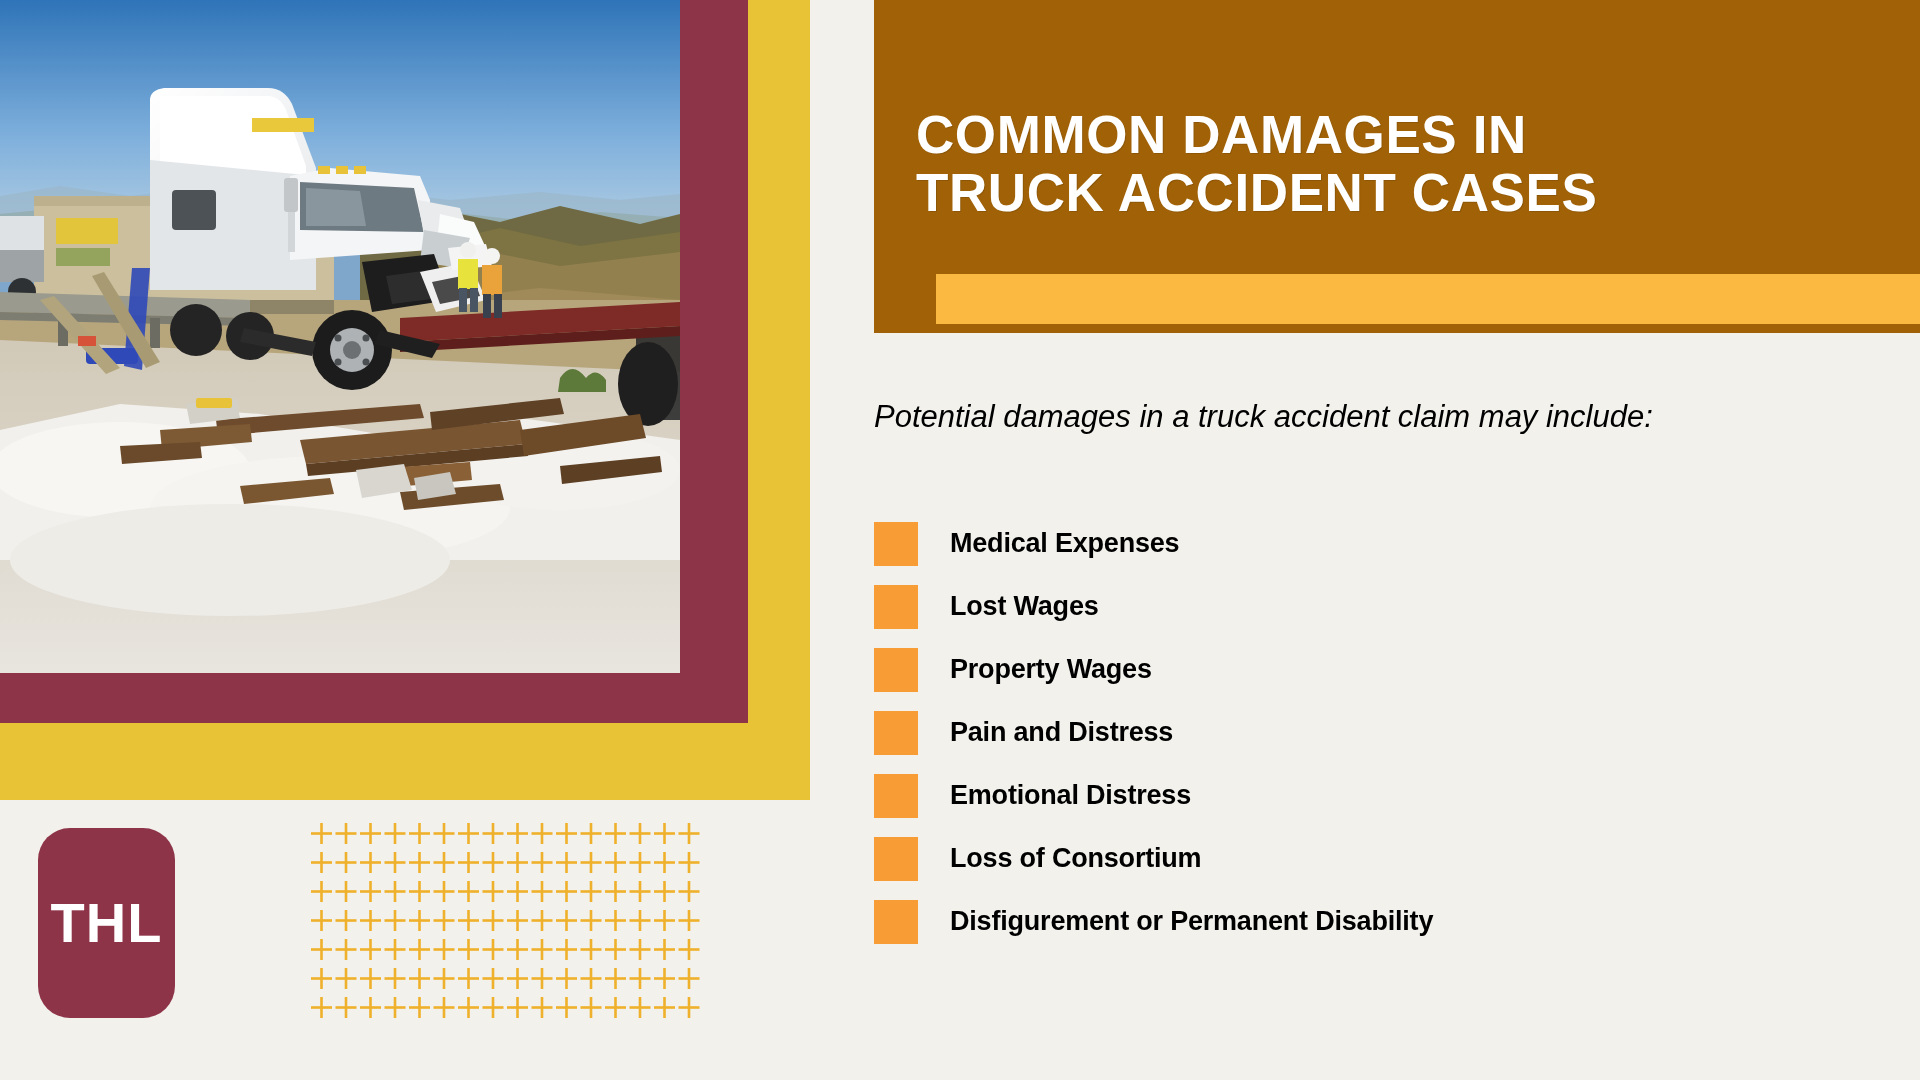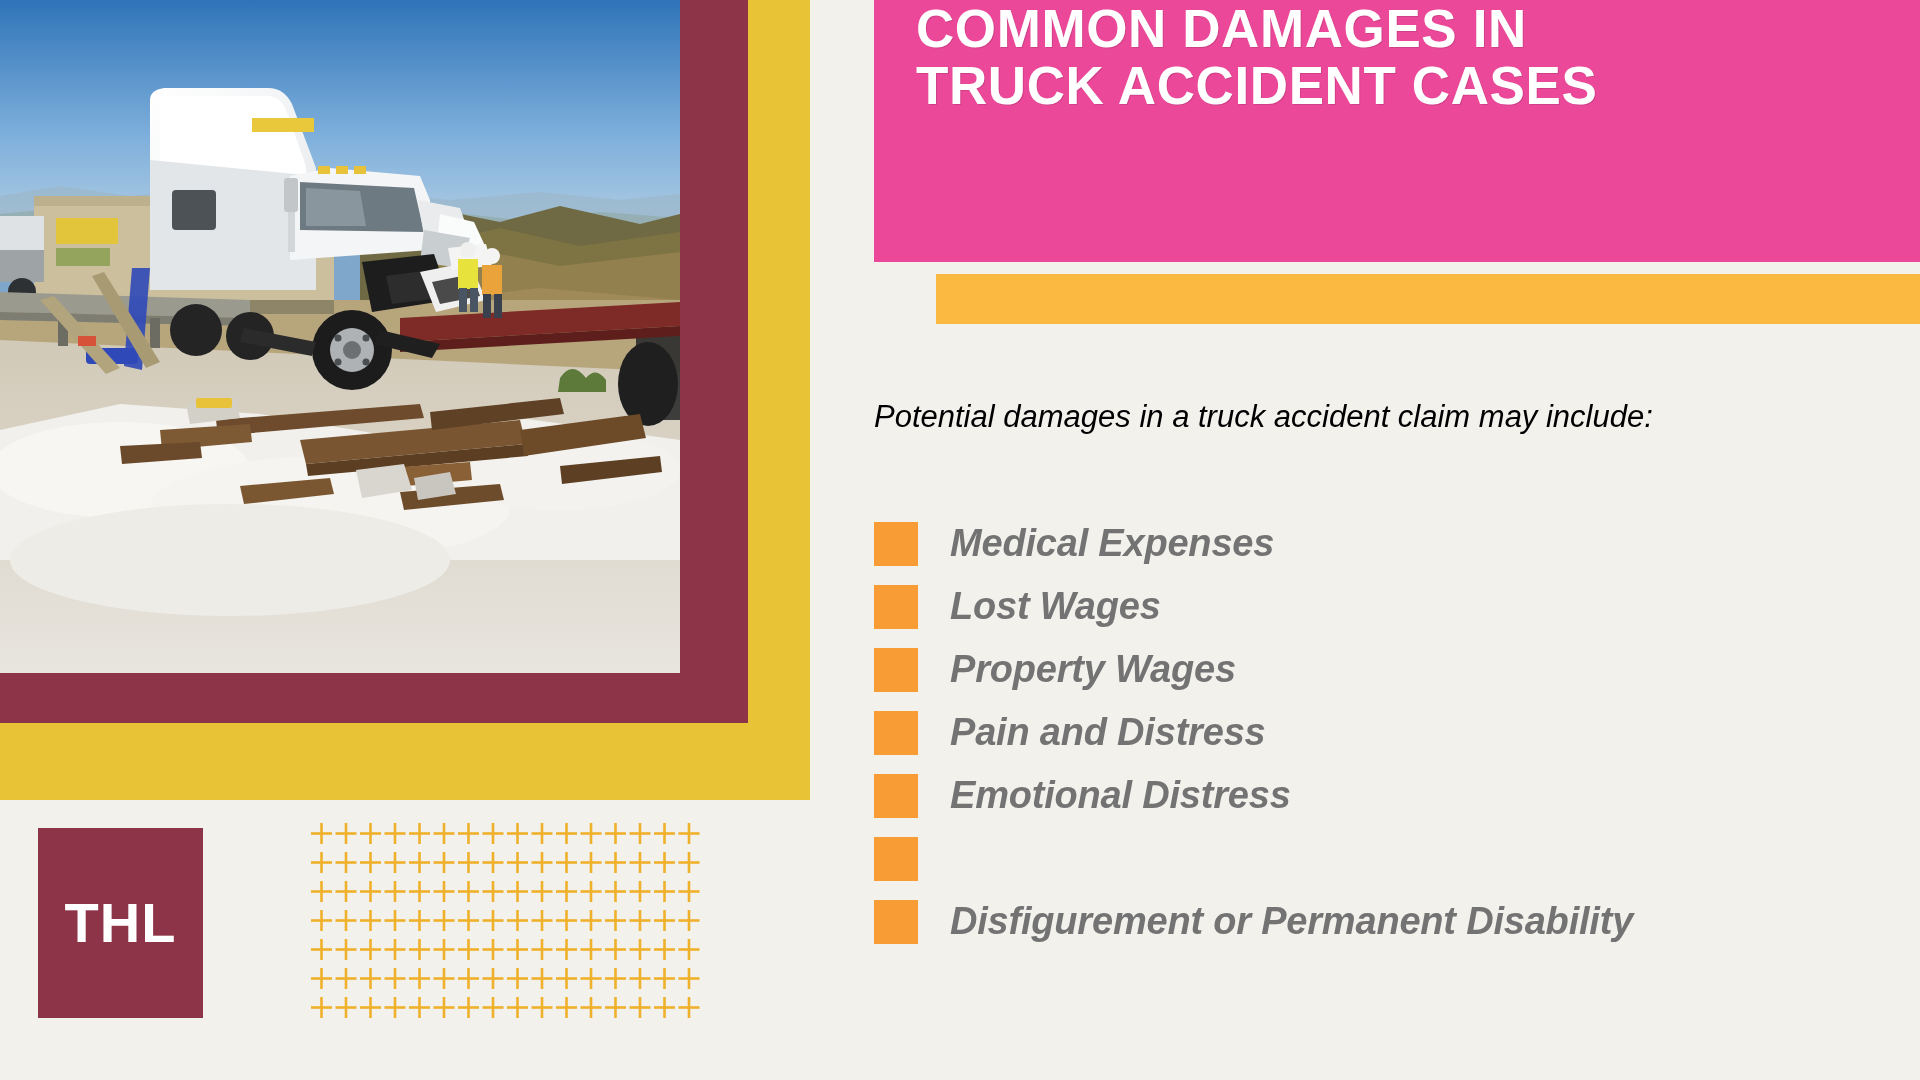--- a/index.html
+++ b/index.html
@@ -30,23 +30,23 @@
     position:absolute;left:0;top:0;
     width:680px;height:673px;
     overflow:hidden;
     background:#7fa7cc;
   }
   .photo svg{display:block;width:680px;height:673px;}
 
   
   .header-band{
     position:absolute;left:874px;top:0;
-    width:1046px;height:262px;
-    background:#ec4899;
-    display:flex;align-items:flex-start;
+    width:1046px;height:333px;
+    background:#a16207;
+    display:flex;align-items:center;
   }
   .header-title{
     color:#ffffff;
     font-weight:bold;
     font-size:53px;
     line-height:1.08;
     letter-spacing:0.6px;
     text-transform:uppercase;
     padding-left:42px;
     padding-bottom:6px;
@@ -78,34 +78,33 @@
     height:63px;
     margin-bottom:0px;
   }
   .marker{
     width:44px;height:44px;
     background:#f89c36;
     flex:0 0 44px;
     margin-right:32px;
   }
   .item-label{
-    font-size:38px;
+    font-size:27px;
     font-weight:bold;
-    color:#737373;
+    color:#000000;
     white-space:nowrap;
     letter-spacing:-0.2px;
-    font-style:italic;
   }
 
   
   .logo-box{
     position:absolute;left:38px;top:828px;
-    width:165px;height:190px;
+    width:137px;height:190px;
     background:#8e3448;
-    display:flex;align-items:center;justify-content:center;
+    display:flex;align-items:center;justify-content:center;border-radius:32px;
   }
   .logo-text{
     color:#ffffff;
     font-size:56px;
     font-weight:bold;
     letter-spacing:1px;
     line-height:1;
   }
   .plus-grid{
     position:absolute;left:310px;top:822px;
@@ -296,20 +295,21 @@
     <li class="damage-item">
       <span class="marker"></span>
       <span class="item-label">Pain and Distress</span>
     </li>
     <li class="damage-item">
       <span class="marker"></span>
       <span class="item-label">Emotional Distress</span>
     </li>
     <li class="damage-item">
       <span class="marker"></span>
+      <span class="item-label">Loss of Consortium</span>
     </li>
     <li class="damage-item">
       <span class="marker"></span>
       <span class="item-label">Disfigurement or Permanent Disability</span>
     </li>
   </ul>
 
   <div class="logo-box">
     <span class="logo-text">THL</span>
   </div>

